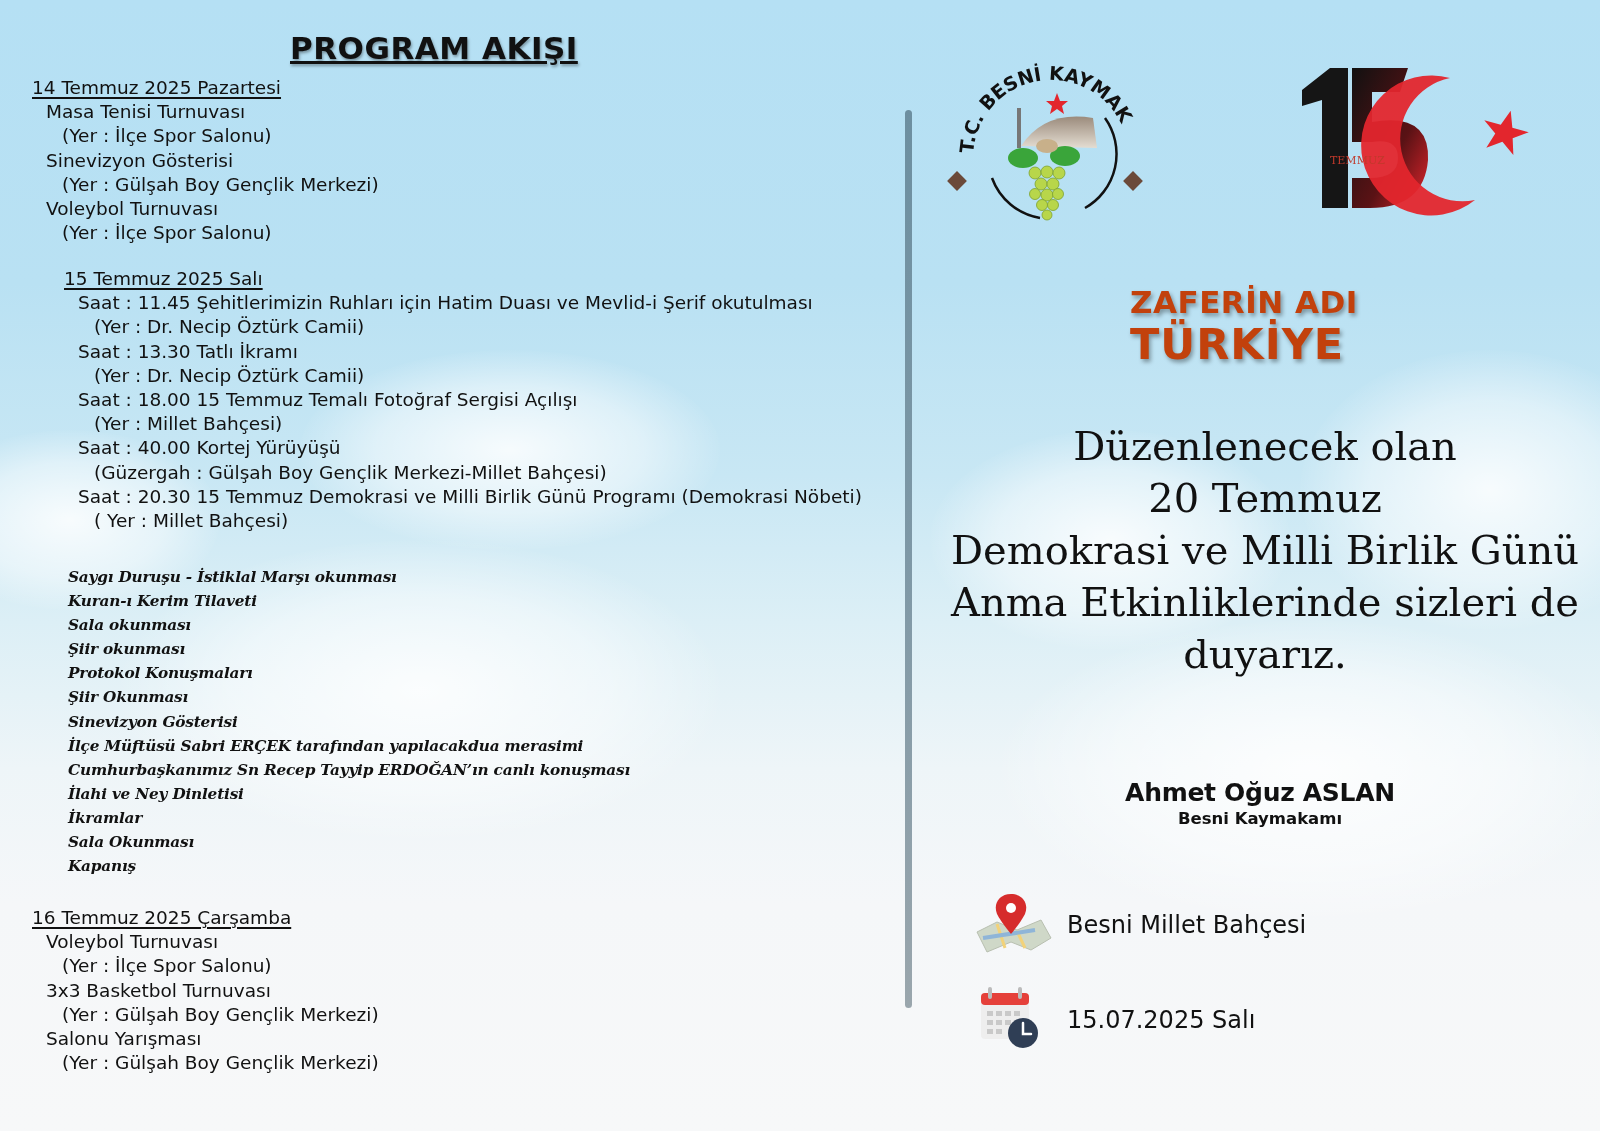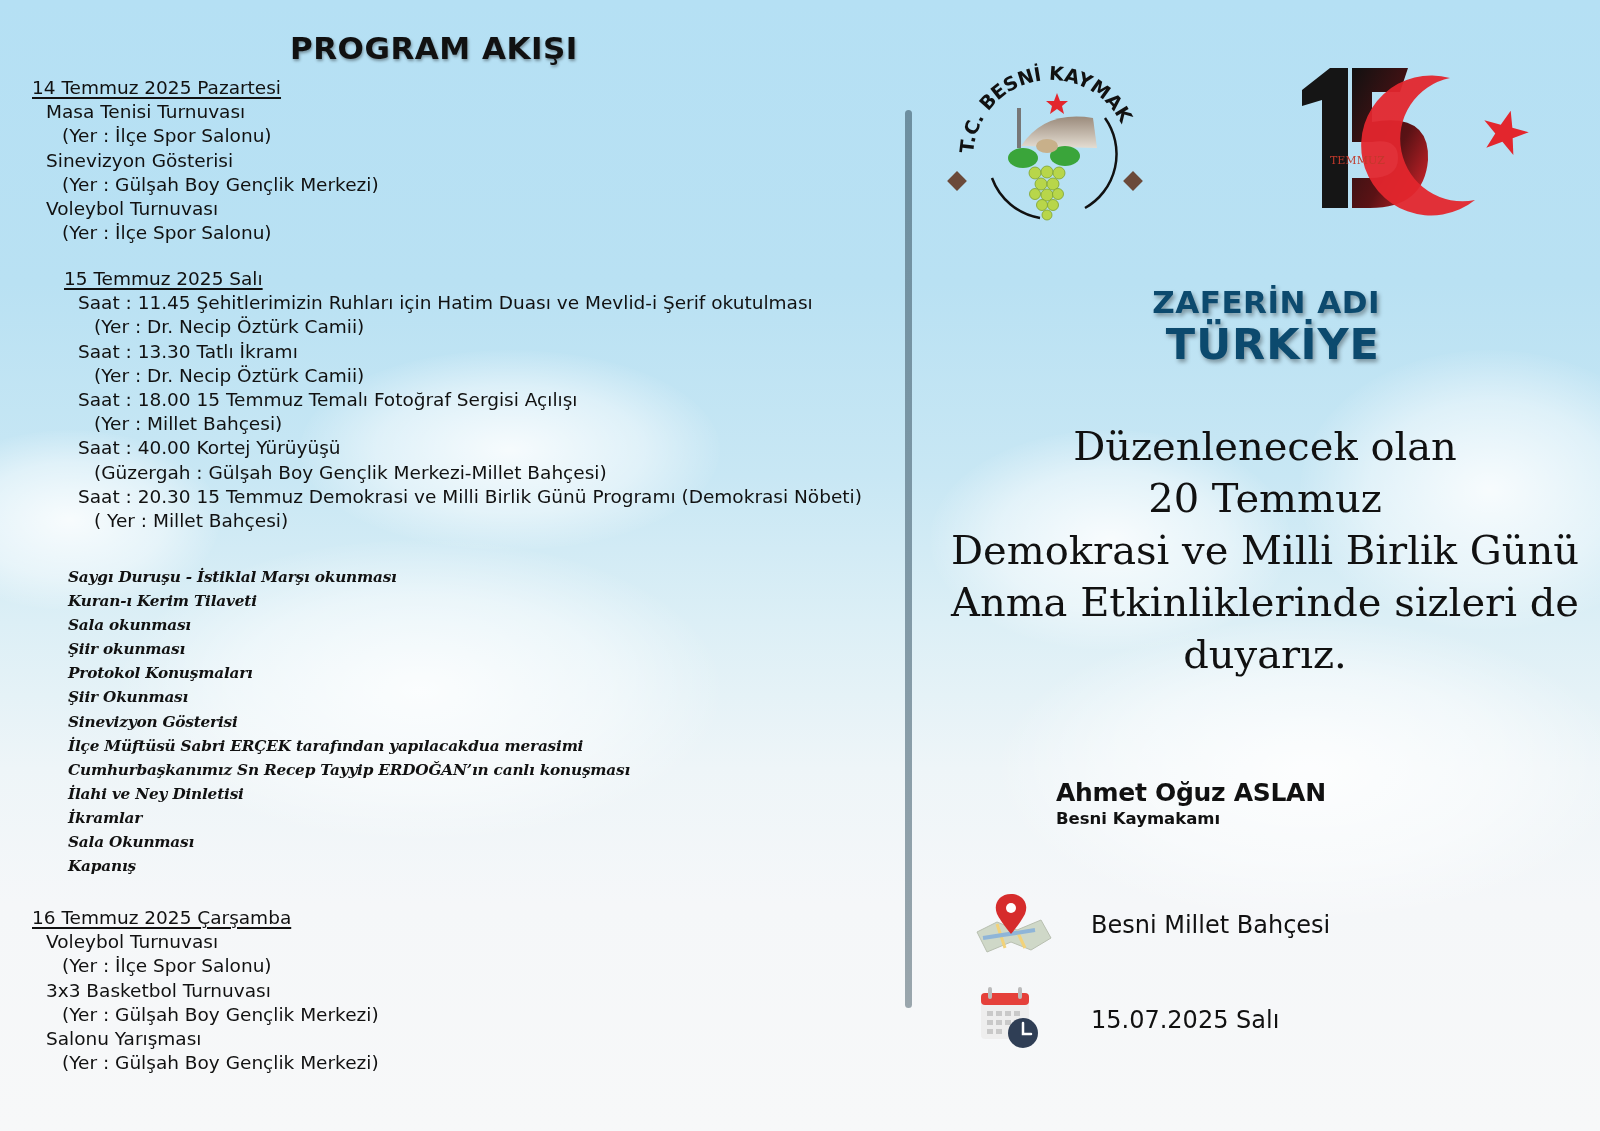--- a/index.html
+++ b/index.html
@@ -11,20 +11,21 @@
       background: linear-gradient(180deg, #b5e0f4 0%, #b9e1f3 25%, #c8e7f4 42%, #dceff6 55%, #eef5f8 68%, #f5f7f9 80%, #f7f8f9 100%);
     }
     .cloud { position: absolute; border-radius: 50%; background: radial-gradient(ellipse at center, rgba(255,255,255,0.85) 0%, rgba(255,255,255,0.45) 45%, rgba(255,255,255,0) 72%); pointer-events: none; }
 
     
     .program-title {
       position: absolute; left: 290px; top: 30px;
       font-family: "DejaVu Sans", sans-serif; font-weight: bold; font-size: 31px;
       letter-spacing: 0.5px; color: #111;
       text-shadow: 1px 2px 3px rgba(0,0,0,0.35);
+      text-decoration: underline;
     }
     .day { position: absolute; left: 32px; font-size: 18.5px; line-height: 24.2px; }
     .day-head {
       display: inline-block; text-decoration: underline; text-underline-offset: 3px;
       text-decoration-thickness: 1.5px; padding-right: 6px;
     }
     .ev { padding-left: 14px; white-space: nowrap; }
     .loc { padding-left: 30px; white-space: nowrap; }
 
     .ceremony {
@@ -36,37 +37,37 @@
     .divider {
       position: absolute; left: 905px; top: 110px; width: 7px; height: 898px;
       border-radius: 4px; background: linear-gradient(180deg, #6d8fa0 0%, #7e98a6 50%, #9aa6ad 100%);
     }
 
     
     .logo-kaym { position: absolute; left: 945px; top: 48px; width: 200px; height: 180px; }
     .logo-15 { position: absolute; left: 1300px; top: 60px; width: 260px; height: 160px; }
 
     .slogan {
-      position: absolute; left: 1130px; top: 284px; width: 250px; text-align: right;
-      font-family: "DejaVu Sans", sans-serif; font-weight: bold; color: #0c4a6e;
+      position: absolute; left: 1130px; top: 284px; width: 250px; text-align: left;
+      font-family: "DejaVu Sans", sans-serif; font-weight: bold; color: #c2410c;
       text-shadow: 2px 3px 4px rgba(0,0,0,0.35);
     }
     .slogan .l1 { font-size: 31px; letter-spacing: 0.5px; line-height: 36px; }
     .slogan .l2 { font-size: 43px; letter-spacing: 1px; line-height: 48px; }
 
     .invite {
       position: absolute; left: 950px; top: 420px; width: 630px; text-align: center;
       font-family: "DejaVu Serif", serif; font-size: 40px; line-height: 52px; color: #111;
     }
 
-    .sign { position: absolute; left: 1056px; top: 778px; width: 360px; }
+    .sign { position: absolute; left: 1080px; top: 778px; width: 360px; text-align: center; }
     .sign .name { font-family: "DejaVu Sans", sans-serif; font-weight: bold; font-size: 25px; line-height: 30px; letter-spacing: -0.3px; }
     .sign .title { font-family: "DejaVu Sans", sans-serif; font-weight: bold; font-size: 16.5px; line-height: 22px; }
 
-    .info-row { position: absolute; left: 975px; display: flex; align-items: center; gap: 24px; }
+    .info-row { position: absolute; left: 975px; display: flex; align-items: center; }
     .info-row .icon { width: 80px; height: 70px; position: relative; }
     .info-row .txt { font-family: "DejaVu Sans", sans-serif; font-size: 24px; color: #111; margin-left: 12px; }
   </style>
 </head>
 <body>
 
 <div class="cloud" style="left:300px;top:350px;width:420px;height:200px;"></div>
 <div class="cloud" style="left:-80px;top:430px;width:300px;height:180px;"></div>
 <div class="cloud" style="left:1300px;top:350px;width:380px;height:280px;"></div>
 <div class="cloud" style="left:930px;top:430px;width:360px;height:220px;"></div>

